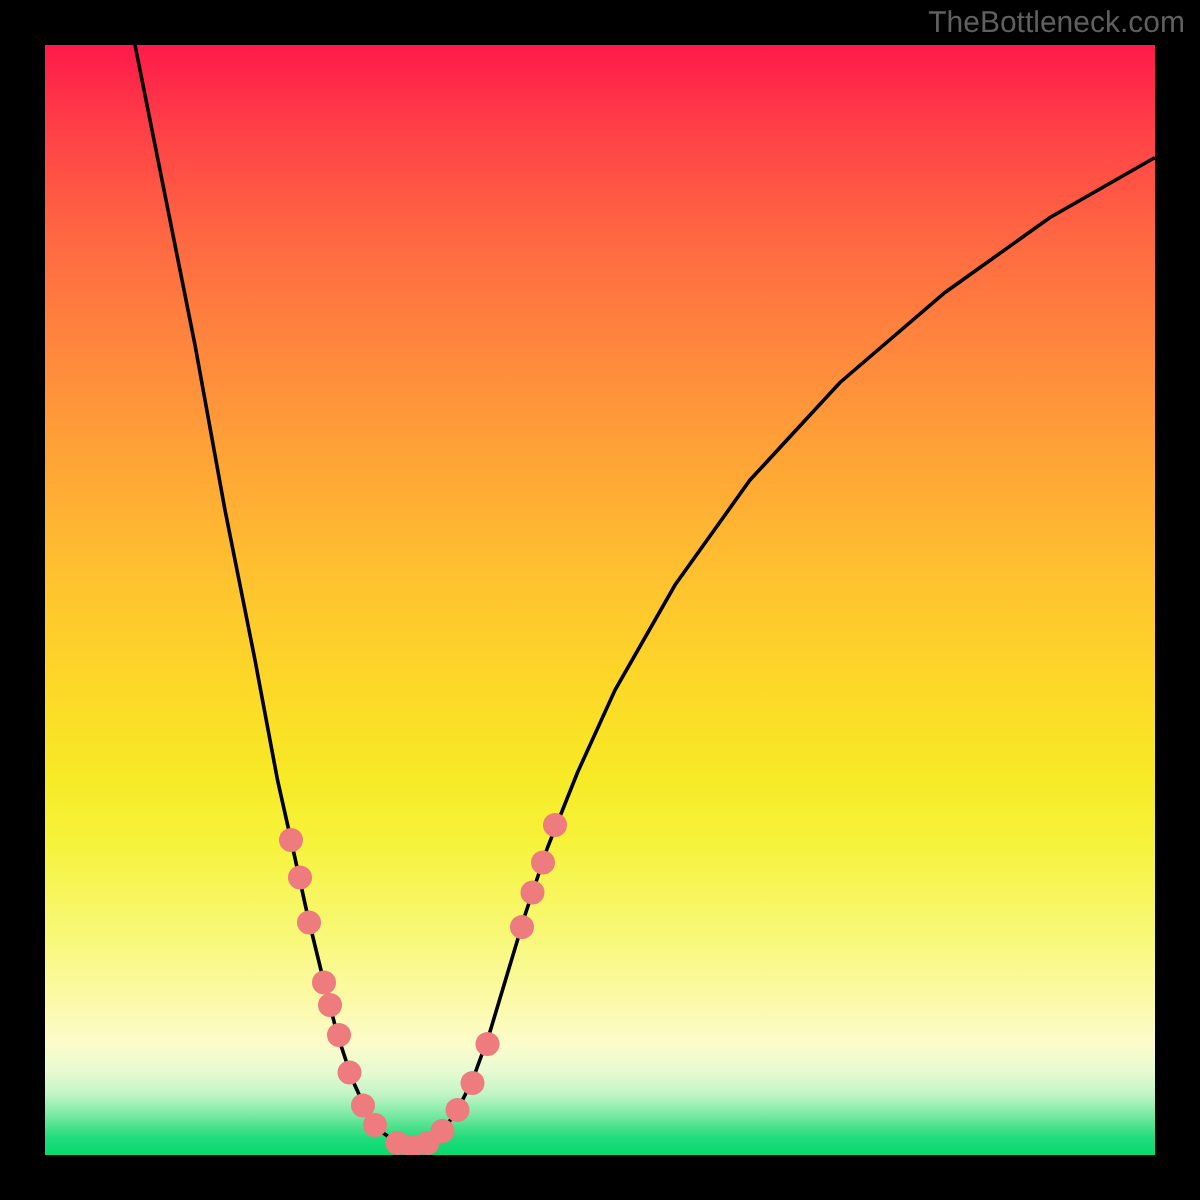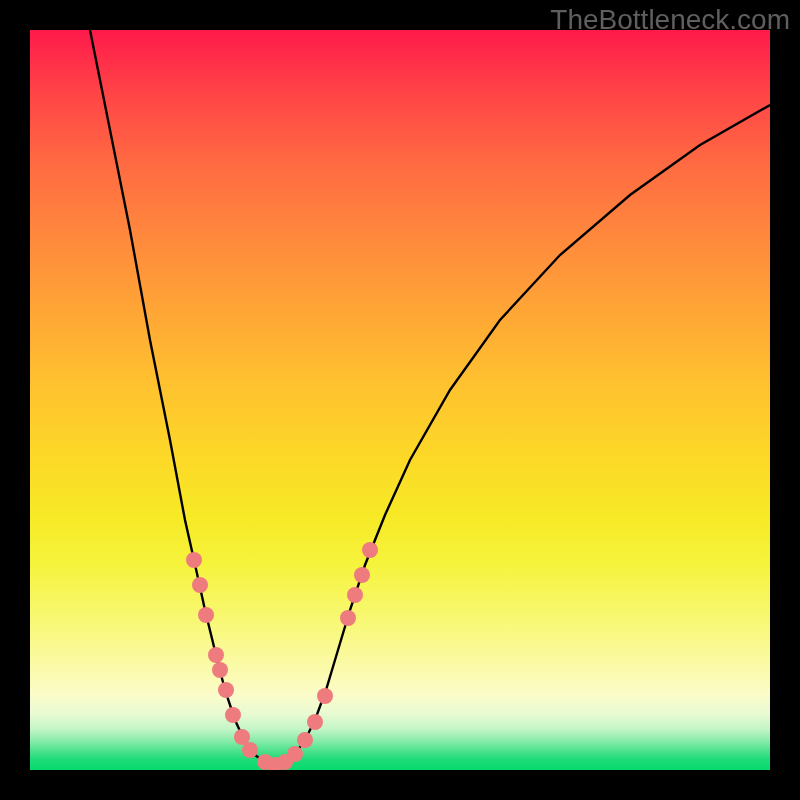--- a/index.html
+++ b/index.html
@@ -15,21 +15,21 @@
     position: absolute;
     left: 0; top: 0;
     width: 800px; height: 800px;
     background: #000;
   }
   .watermark {
     position: absolute;
     top: 4px;
     right: 10px;
     color: #5f5f5f;
-    font-size: 28px;
+    font-size: 20px;
     font-weight: 400;
     letter-spacing: 0px;
   }
   .plot {
     position: absolute;
     left: 30px;
     top: 30px;
     width: 740px;
     height: 740px;
     background: linear-gradient(to bottom,

